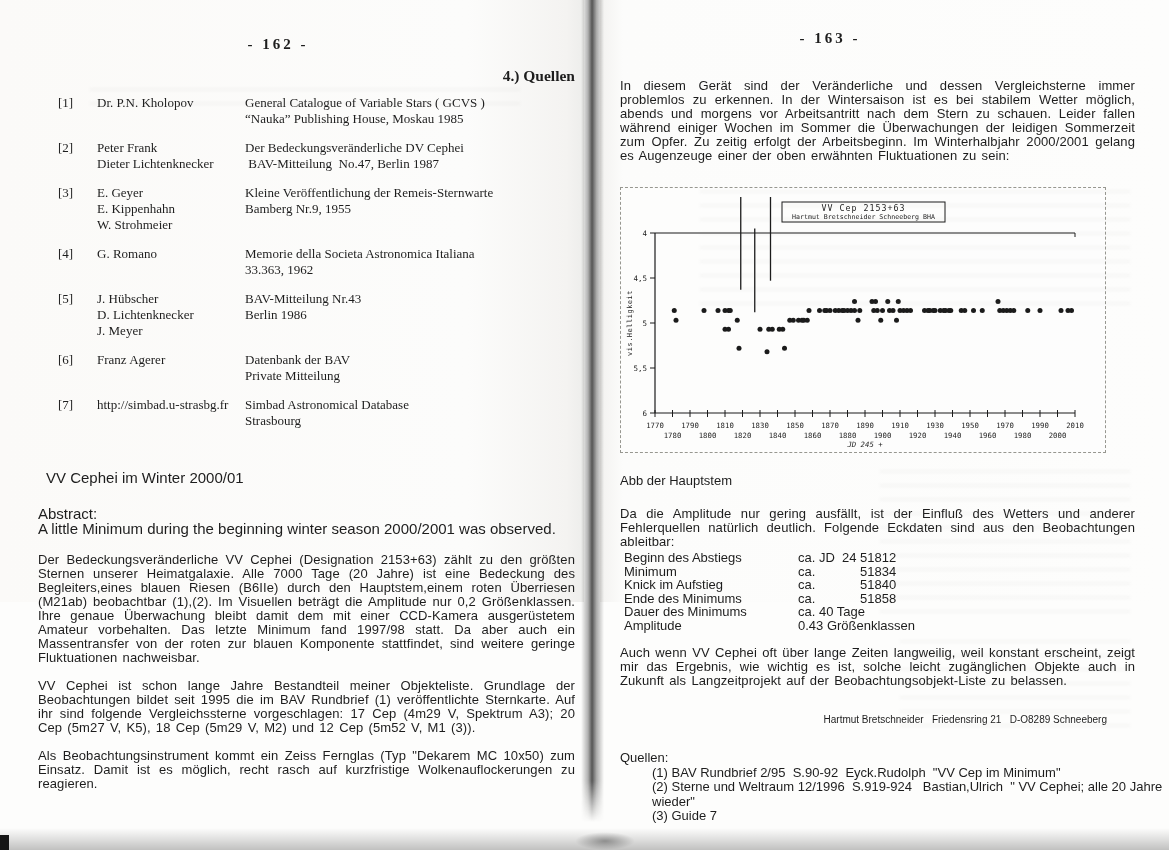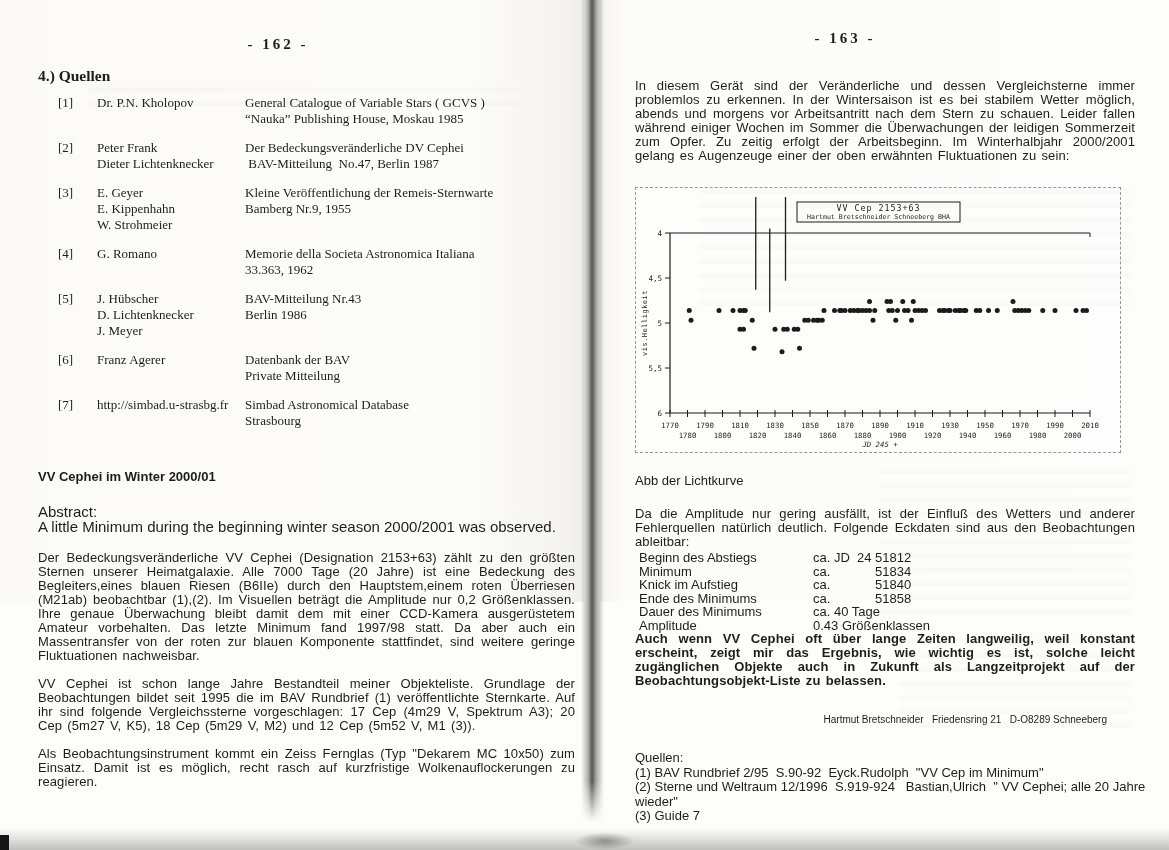--- a/index.html
+++ b/index.html
@@ -3,57 +3,57 @@
 <meta charset="utf-8">
 <style>
   html,body{margin:0;padding:0;background:#e9e9e9;}
   .scan{
     position:relative;width:1169px;height:850px;overflow:hidden;
     background:#fdfdfc;
     font-family:"Liberation Sans",sans-serif;color:#1d1d1d;
   }
   .page{position:absolute;top:0;height:602px;}
   .page-left{left:0;width:584px;background:linear-gradient(90deg,#fbfaf8 0%,#fcfcfb 80%,#f4f3f1 97%,#ededeb 100%);padding:36px 9px 0 38px;box-sizing:border-box;}
-  .page-right{left:600px;width:569px;background:linear-gradient(90deg,#f3f2f0 0%,#fcfcfb 4%,#fdfdfc 100%);padding:30px 34px 0 35px;box-sizing:border-box;}
+  .page-right{left:600px;width:569px;background:linear-gradient(90deg,#f3f2f0 0%,#fcfcfb 4%,#fdfdfc 100%);padding:30px 34px 0 20px;box-sizing:border-box;}
 
   .pageno{font-family:"Liberation Serif",serif;font-size:15px;font-weight:bold;letter-spacing:3px;text-align:center;}
   .pageno.left{width:480px;}
   .pageno.right{width:420px;font-family:"Liberation Serif",serif;}
 
-  .quellen-h{font-family:"Liberation Serif",serif;font-size:15.5px;font-weight:bold;margin:14px 0 0 0;}
+  .quellen-h{font-family:"Liberation Serif",serif;font-size:15.5px;font-weight:bold;margin:14px 0 0 0;text-align:right;}
 
   .refs{margin:10px 0 0 20px;font-family:"Liberation Serif",serif;font-size:13px;line-height:16px;}
   .ref-row{display:grid;grid-template-columns:39px 148px 1fr;margin-bottom:13px;}
   .ref-line{white-space:pre-wrap;}
 
-  .article-title{font-size:13px;font-weight:bold;margin:40px 0 0 0;}
+  .article-title{font-size:15px;font-weight:normal;margin:40px 0 0 8px;}
   .abstract{margin-top:20px;font-size:15px;line-height:15px;}
 
   .body-par{font-size:13px;line-height:14px;text-align:justify;margin:0;letter-spacing:.1px;word-spacing:1.5px;}
   .p1{margin-top:17px;}
   .p2,.p3{margin-top:14px;}
   .intro{margin-top:32px;}
 
   
   .chart-box{
     position:relative;margin-top:24px;width:484px;height:264px;
     border:1px dashed #979790;background:rgba(255,255,255,.25);
   }
   .chart-box svg{display:block;width:484px;height:264px;}
   text.mono{font-family:"DejaVu Sans Mono",monospace;fill:#1b1b1b;}
 
   .caption{margin-top:20px;font-size:13px;}
   .eck-intro{margin-top:19px;}
   .eckdaten{margin:2px 0 0 4px;font-size:13px;line-height:13.5px;}
   .eck-row{display:grid;grid-template-columns:174px 62px 1fr;}
   .eck-row div{white-space:pre;}
-  .closing{margin-top:0;font-weight:bold;}
+  .closing{margin-top:14px;}
   .address{margin-top:26px;font-size:10px;text-align:right;padding-right:28px;white-space:pre;}
   .quellen2{margin-top:26px;font-size:13px;line-height:14.5px;}
-  .src-line{white-space:pre;}
+  .src-line{white-space:pre;margin-left:32px;}
 
   
   .gutter{
     position:absolute;left:581px;top:0;width:23px;height:822px;z-index:5;
     background:linear-gradient(90deg,rgba(40,40,40,0) 0%,rgba(40,40,40,.35) 30%,rgba(20,20,20,.72) 48%,rgba(40,40,40,.38) 68%,rgba(40,40,40,0) 100%);
     -webkit-mask-image:linear-gradient(180deg,#000 0%,#000 95%,transparent 100%);
     mask-image:linear-gradient(180deg,#000 0%,#000 95%,transparent 100%);
   }
   .bottom-shadow{
     position:absolute;left:0;bottom:0;width:1169px;height:22px;z-index:4;
@@ -317,21 +317,21 @@
           <circle cx="419" cy="122.40000000000003" r="2.5" fill="#1b1b1b"></circle>
           <circle cx="440" cy="122.40000000000003" r="2.5" fill="#1b1b1b"></circle>
           <circle cx="447" cy="122.40000000000003" r="2.5" fill="#1b1b1b"></circle>
           <circle cx="450.5" cy="122.40000000000003" r="2.5" fill="#1b1b1b"></circle>
           <rect x="161" y="14" width="163" height="20" fill="#fdfdfc" stroke="#1b1b1b" stroke-width="1"></rect>
           <text x="242.5" y="22.5" text-anchor="middle" font-size="8.3" letter-spacing="1" class="mono">VV Cep 2153+63</text>
           <text x="242.5" y="31" text-anchor="middle" font-size="6.6" class="mono">Hartmut Bretschneider Schneeberg BHA</text>
         </svg>
     </div>
 
-    <div class="caption">Abb der Lichtkurve</div>
+    <div class="caption">Abb der Hauptstem</div>
 
     <p class="body-par eck-intro">Da die Amplitude nur gering ausfällt, ist der Einfluß des Wetters und anderer Fehlerquellen natürlich deutlich. Folgende Eckdaten sind aus den Beobachtungen ableitbar:</p>
 
     <div class="eckdaten">
       <div class="eck-row">
         <div>Beginn des Abstiegs</div>
         <div>ca. JD  24</div>
         <div>51812</div>
       </div>
       <div class="eck-row">

